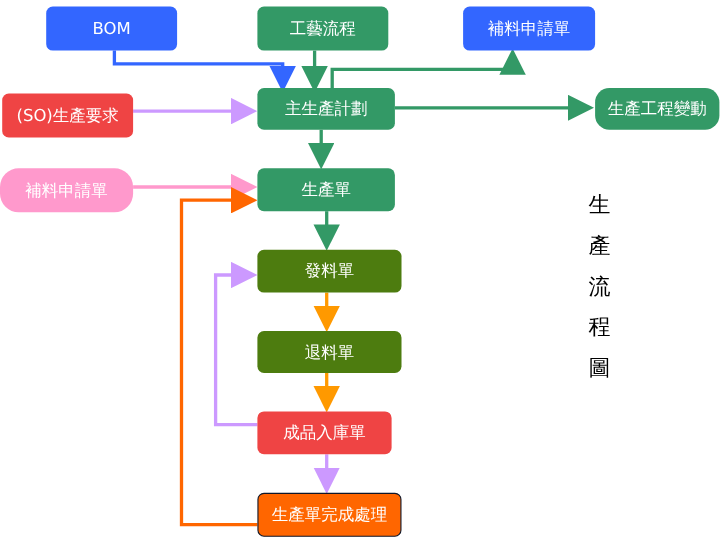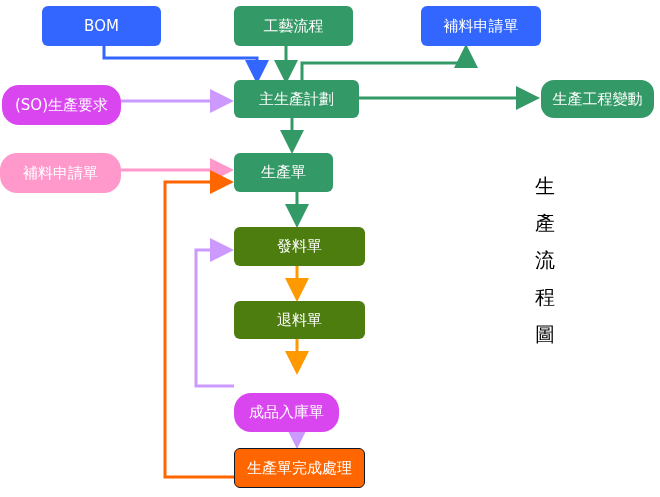--- a/index.html
+++ b/index.html
@@ -3,21 +3,21 @@
 <meta charset="utf-8">
 <style>
   html, body { margin:0; padding:0; background:#ffffff; }
   body { width:660px; height:497px; position:relative; overflow:hidden;
          font-family:"DejaVu Sans", sans-serif; }
   .node { position:absolute; box-sizing:border-box; border-radius:6px; color:#fff;
           display:flex; align-items:center; justify-content:center;
           font-size:15px; white-space:nowrap; }
   .blue { background:#3366ff; }
   .green { background:#339966; }
-  .purple { background:#d946ef;border-radius:17px; }
+  .purple { background:#ef4444; }
   .pink { background:#ff99cc; }
   .orange { background:#4d7c0f; }
   .red { background:#ff6600; border:1px solid #0f172a; }
   svg.edges { position:absolute; left:0; top:0; }
   .vtitle { position:absolute; left:530px; top:168px; width:30px;
             font-family:"DejaVu Serif", serif; font-size:20px; color:#000;
             line-height:37px; text-align:center; }
   .vtitle span { display:block; }
 </style>
 </head>
@@ -59,24 +59,24 @@
   <path d="M234,477 L165,477 L165,182 L228,182" fill="none" stroke="#ff6600" stroke-width="3" marker-end="url(#ah-red)"></path>
 </svg>
 
 <div class="node blue" style="left:42px;top:6px;width:119px;height:40px;">BOM</div>
 <div class="node green" style="left:234px;top:6px;width:119px;height:40px;">工藝流程</div>
 <div class="node blue" style="left:421px;top:6px;width:120px;height:40px;">補料申請單</div>
 <div class="node purple" style="left:2px;top:85px;width:119px;height:40px;">(SO)生產要求</div>
 <div class="node green" style="left:234px;top:80px;width:125px;height:38px;">主生產計劃</div>
 <div class="node green" style="left:541px;top:80px;width:113px;height:38px;border-radius:13px;">生產工程變動</div>
 <div class="node pink" style="left:0px;top:153px;width:121px;height:40px;border-radius:17px;">補料申請單</div>
-<div class="node green" style="left:234px;top:153px;width:99px;height:39px;">生產單</div>
+<div class="node green" style="left:234px;top:153px;width:125px;height:39px;">生產單</div>
 <div class="node orange" style="left:234px;top:227px;width:131px;height:39px;">發料單</div>
 <div class="node orange" style="left:234px;top:301px;width:131px;height:38px;">退料單</div>
-<div class="node purple" style="left:234px;top:393px;width:105px;height:39px;">成品入庫單</div>
+<div class="node purple" style="left:234px;top:374px;width:122px;height:39px;">成品入庫單</div>
 <div class="node red" style="left:234px;top:448px;width:131px;height:40px;">生產單完成處理</div>
 
 <div class="vtitle">
   <span>生</span>
   <span>產</span>
   <span>流</span>
   <span>程</span>
   <span>圖</span>
 </div>
 

